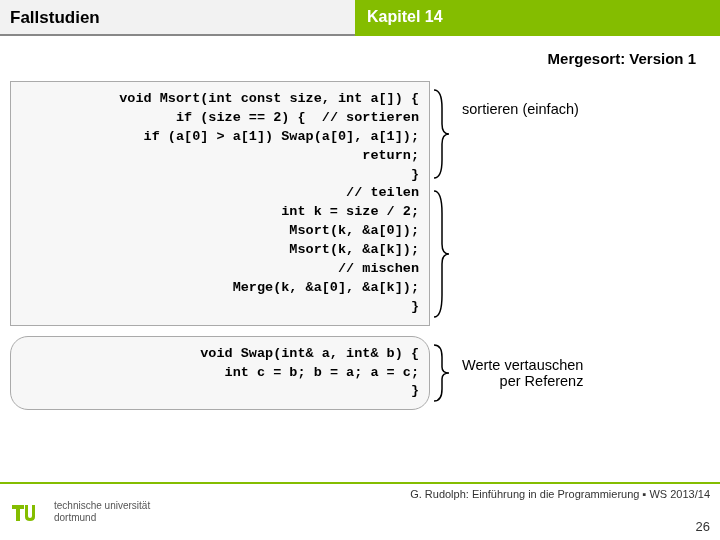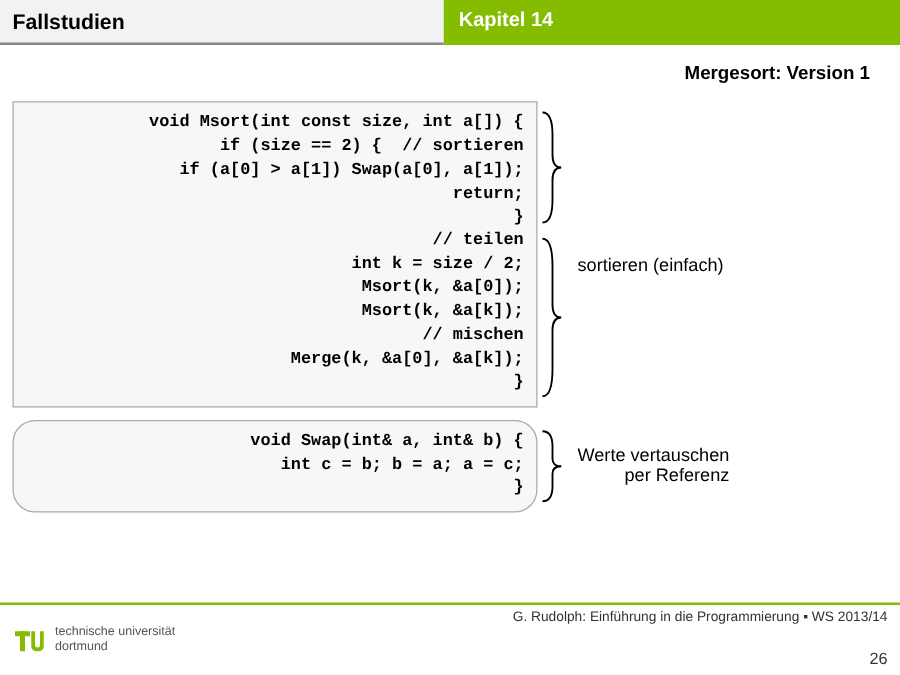--- a/index.html
+++ b/index.html
@@ -8,24 +8,24 @@
 .header-left { flex: 0 0 355px; background: #f2f2f2; color: #000; font-weight: bold; font-size: 17px; padding: 8px 10px; border-bottom: 2px solid #888; }
 .header-right { flex: 1; background: #84bd00; color: #fff; font-weight: bold; font-size: 16px; padding: 8px 12px; }
 .content { padding: 14px 24px 0 10px; text-align: right; }
 .subtitle { font-weight: bold; font-size: 15px; margin-bottom: 14px; }
 .row { display: flex; align-items: stretch; margin-bottom: 10px; }
 .code-box { background: #f7f7f7; border: 1px solid #aaa; font-family: "Courier New", monospace; font-size: 13.5px; font-weight: bold; padding: 8px 10px; line-height: 1.4; white-space: pre; }
 .code-box-1 { width: 420px; }
 .code-box-2 { width: 420px; border-radius: 18px; }
 .brace-col { width: 22px; display: flex; flex-direction: column; justify-content: space-around; align-items: center; padding: 2px 0; }
 .brace-single { width: 22px; display: flex; align-items: center; justify-content: center; }
-.annotation-col { display: flex; flex-direction: column; justify-content: space-around; padding-left: 10px; font-size: 14.5px; }
+.annotation-col { display: flex; flex-direction: row; justify-content: space-around; padding-left: 10px; font-size: 14.5px; }
 .annotation-single { display: flex; align-items: center; padding-left: 10px; font-size: 14.5px; }
 .bottom-area { position: absolute; bottom: 0; left: 0; right: 0; height: 58px; border-top: 2px solid #84bd00; display: flex; align-items: center; padding: 0 10px; }
-.logo { display: flex; align-items: center; gap: 4px; }
+.logo { display: flex; align-items: center; gap: 14px; }
 .logo-mark { width: 30px; height: 30px; position: relative; }
 .logo-text { font-size: 10px; color: #555; line-height: 1.2; }
 .credit { position: absolute; right: 10px; top: 4px; font-size: 11px; color: #333; text-align: right; }
 .page-num { position: absolute; right: 10px; bottom: 6px; font-size: 13px; color: #333; margin-top: 32px; }
 svg.brace { display: block; }
 </style>
 </head>
 <body>
 
 <div class="header">

